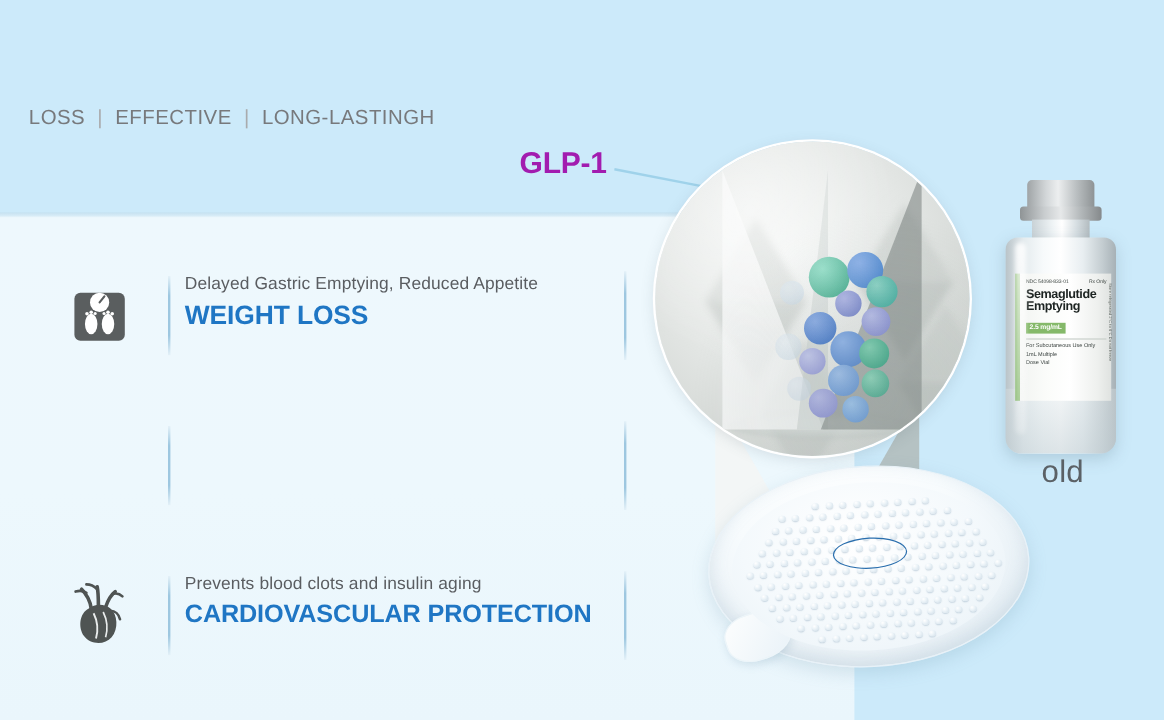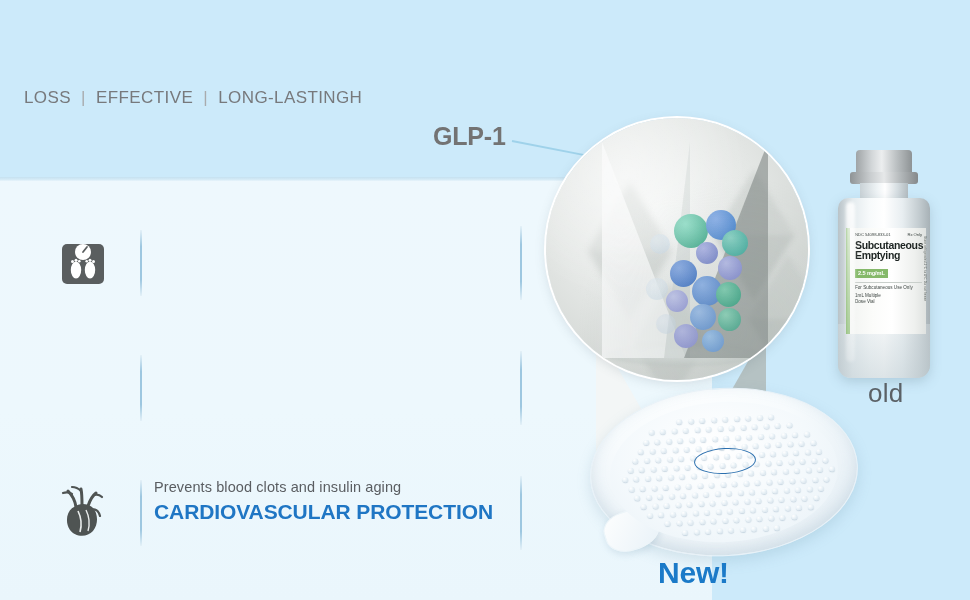--- a/index.html
+++ b/index.html
@@ -55,21 +55,21 @@
   .feature .head {
     margin-top:3px; font-size:22px; font-weight:bold; color:#1f76c4;
     letter-spacing:-.1px; white-space:nowrap;
   }
   .feature.f2 .head { font-size:21px; }
   .feature.f3 .head { font-size:21px; }
 
   
   .glp-label {
     position:absolute; left:433px; top:122px;
-    font-size:25px; font-weight:bold; color:#737373; letter-spacing:-.2px;
+    font-size:25px; font-weight:bold; color:#a21caf; letter-spacing:-.2px;
   }
   .glp-line {
     position:absolute; left:512px; top:140px; width:74px; height:2px;
     background:#9fd2ea;
     transform:rotate(11deg); transform-origin:left center;
   }
 
   
   .magnifier {
     position:absolute; left:546px; top:118px; width:262px; height:262px;
@@ -251,20 +251,24 @@
           <circle cx="16.5" cy="25.5" r="1.5" fill="#ffffff"></circle>
           <circle cx="20" cy="24.2" r="1.5" fill="#ffffff"></circle>
           <circle cx="23.3" cy="25.3" r="1.3" fill="#ffffff"></circle>
           <circle cx="30.7" cy="25.3" r="1.3" fill="#ffffff"></circle>
           <circle cx="34" cy="24.2" r="1.5" fill="#ffffff"></circle>
           <circle cx="37.5" cy="25.5" r="1.5" fill="#ffffff"></circle>
         </svg>
       </div>
       <div class="rule-l"></div>
       <div class="rule-r"></div>
+      <div class="txt">
+        <div class="desc">Delayed Gastric Emptying, Reduced Appetite</div>
+        <div class="head">WEIGHT LOSS</div>
+      </div>
     </div>
 
     <div class="feature f2">
       <div class="rule-l"></div>
       <div class="rule-r"></div>
     </div>
 
     <div class="feature f3">
       <div class="icon-box">
         <svg width="54" height="56" viewBox="0 0 54 56">
@@ -554,31 +558,30 @@
     <div class="vial-cap-lip"></div>
     <div class="vial-neck"></div>
     <div class="vial-body">
       <div class="vial-liquid"></div>
       <div class="vial-label">
         <div class="lbl-ndc">
           <span>NDC 54098-833-01</span>
           <span>Rx Only</span>
         </div>
         <div class="lbl-name">
-          <div>Subcutaneous</div>
+          <div>Semaglutide</div>
           <div>Emptying</div>
         </div>
         <div class="lbl-dose">2.5 mg/mL</div>
         <div class="lbl-sub">For Subcutaneous Use Only</div>
         <div class="lbl-vol">
           <div>1mL Multiple</div>
           <div>Dose Vial</div>
         </div>
         <div class="lbl-side">Store refrigerated 2°C to 8°C Do not freeze</div>
       </div>
     </div>
     <div class="vial-gloss"></div>
   </div>
 
   <div class="old-label">old</div>
-  <div class="new-label">New!</div>
 
 </div>
 
 </body></html>

